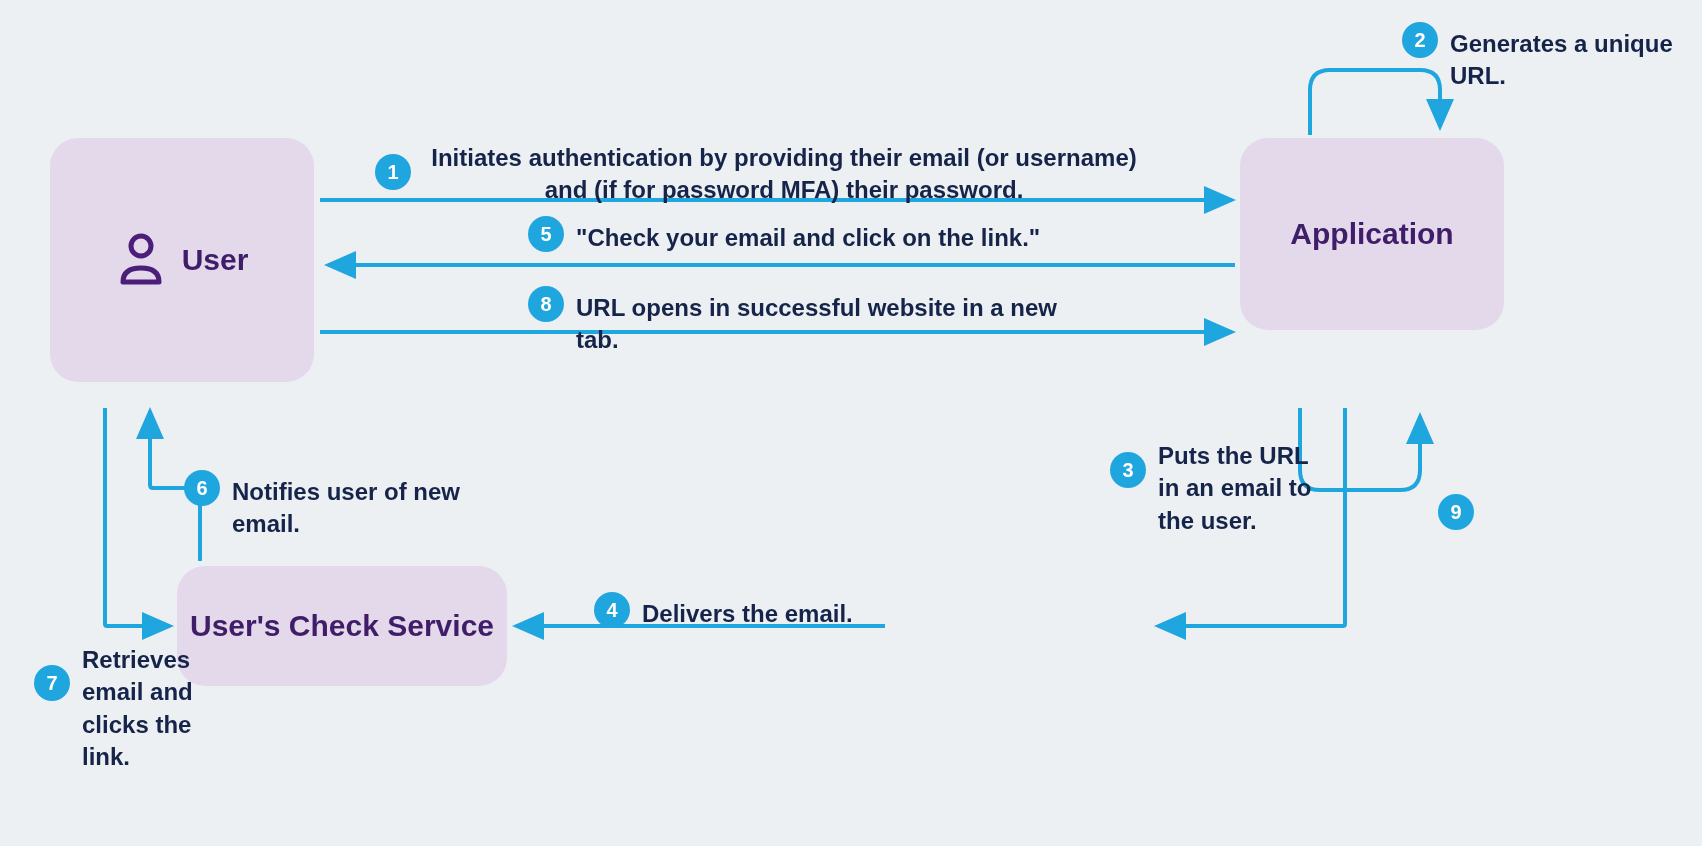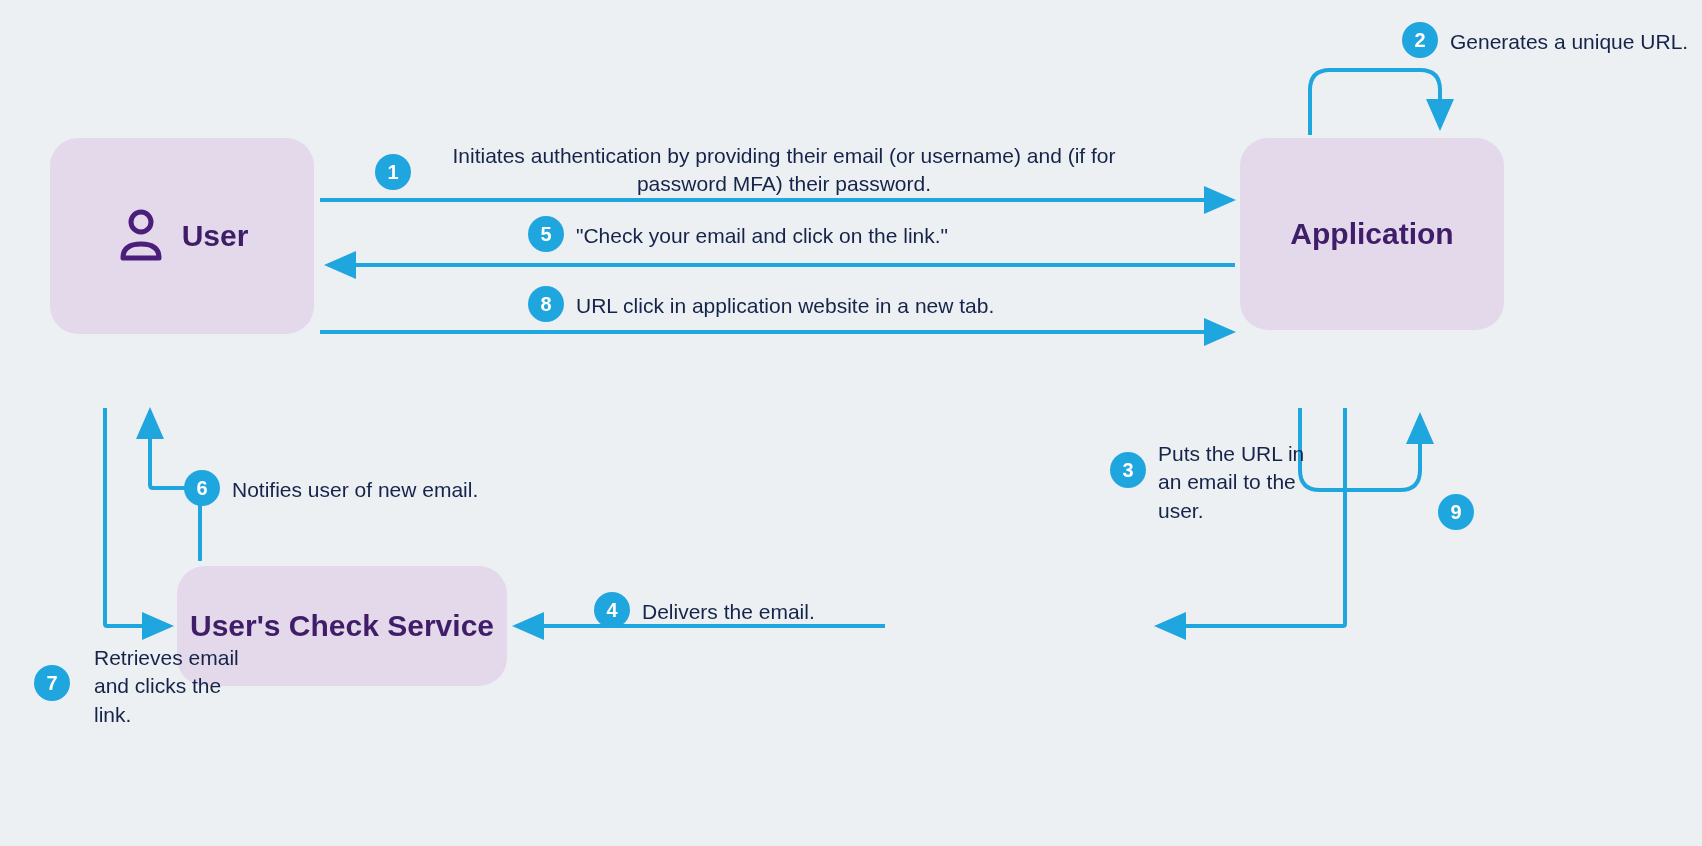--- a/index.html
+++ b/index.html
@@ -33,21 +33,21 @@
     font-weight: 600;
   }
   .node .label {
     font-size: 30px;
     color: #3f1d69;
   }
   .user-node {
     left: 50px;
     top: 138px;
     width: 264px;
-    height: 196px;
+    height: 244px;
     gap: 16px;
   }
   .app-node {
     left: 1240px;
     top: 138px;
     width: 264px;
     height: 192px;
   }
   .email-service-node {
     left: 177px;
@@ -70,23 +70,23 @@
     color: #fff;
     font-size: 20px;
     font-weight: 700;
     display: flex;
     align-items: center;
     justify-content: center;
   }
   .step-text {
     position: absolute;
     color: #16244a;
-    font-size: 21px;
+    font-size: 24px;
     line-height: 1.35;
-    font-weight: 400;
+    font-weight: 700;
   }
   .user-icon {
     width: 50px;
     height: 60px;
     flex-shrink: 0;
   }
 </style>
 </head>
 <body>
 
@@ -161,24 +161,24 @@
   <div class="step-text" style="left:576px; top:222px; width:500px;">"Check your email and click on the link."</div>
 
   <div class="badge" style="left:184px; top:470px;">
     <span>6</span>
   </div>
   <div class="step-text" style="left:232px; top:476px; width:300px;">Notifies user of new email.</div>
 
   <div class="badge" style="left:34px; top:665px;">
     <span>7</span>
   </div>
-  <div class="step-text" style="left:82px; top:644px; width:150px;margin-left:12px;">Retrieves email and clicks the link.</div>
+  <div class="step-text" style="left:82px; top:644px; width:150px;">Retrieves email and clicks the link.</div>
 
   <div class="badge" style="left:528px; top:286px;">
     <span>8</span>
   </div>
-  <div class="step-text" style="left:576px; top:292px; width:520px;">URL click in application website in a new tab.</div>
+  <div class="step-text" style="left:576px; top:292px; width:520px;">URL opens in successful website in a new tab.</div>
 
   <div class="badge" style="left:1438px; top:494px;">
     <span>9</span>
   </div>
 
 </div>
 
 </body></html>

